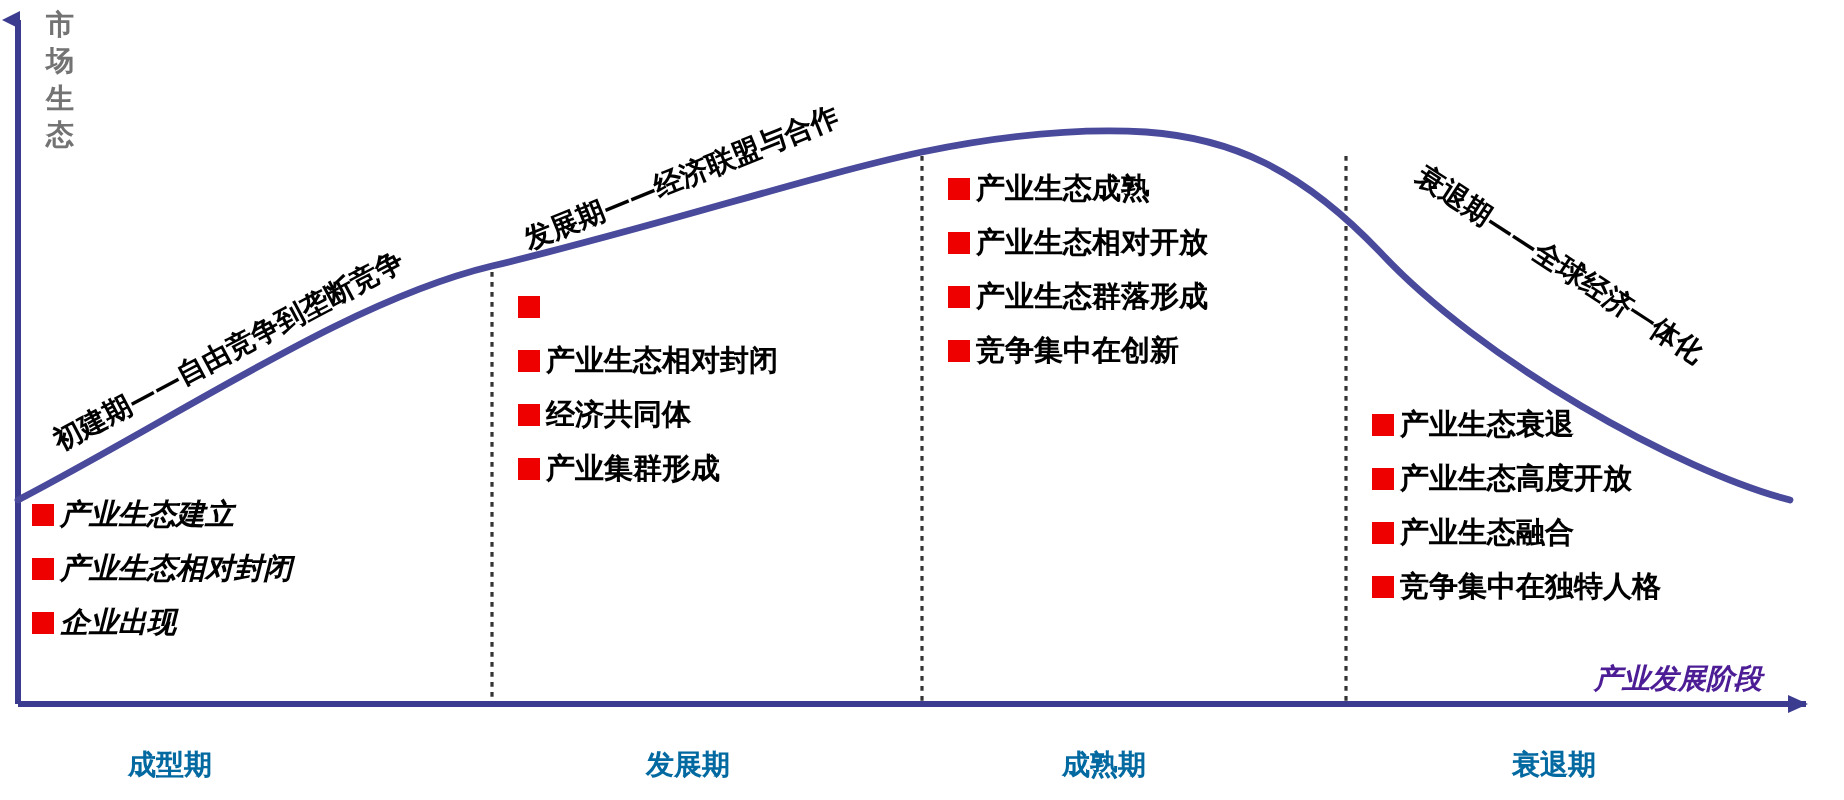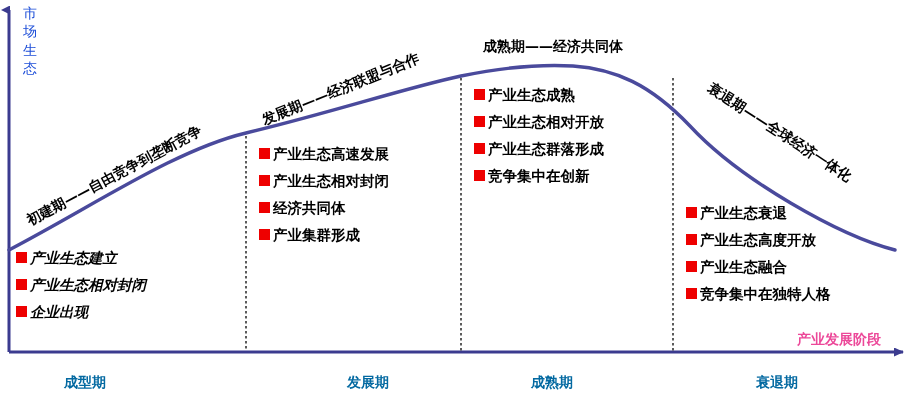--- a/index.html
+++ b/index.html
@@ -25,36 +25,37 @@
     height: 400px;
   }
 
   
   .axis-title-y {
     position: absolute;
     left: 20px;
     top: 4px;
     width: 20px;
     font-size: 14px;
-    font-weight: normal;
+    font-weight: bold;
     line-height: 1.32;
-    color: #1d4ed8;
+    color: #737373;
     letter-spacing: 0px;
     text-align: center;
     white-space: normal;
     word-break: break-all;
   }
   .axis-title-x {
     position: absolute;
     left: 797px;
     top: 331px;
     font-size: 14px;
     font-weight: bold;
-    color: #ec4899;
-    white-space: nowrap;
+    color: #4c1d95;
+    white-space: nowrap;
+    font-style: italic;
   }
 
   
   .stage-caption {
     position: absolute;
     font-size: 14px;
     font-weight: bold;
     color: #000000;
     white-space: nowrap;
     transform-origin: 0 50%;
@@ -137,42 +138,40 @@
              C615,69 650,84 690,126
              C740,180 840,236 895,250" fill="none" stroke="#4a4a9c" stroke-width="3.4" stroke-linecap="round"></path>
   </svg>
 
   <div class="axis-title-y">市场生态</div>
 
   <div class="axis-title-x">产业发展阶段</div>
 
   <div class="stage-caption cap-1">初建期——自由竞争到垄断竞争</div>
   <div class="stage-caption cap-2">发展期——经济联盟与合作</div>
-  <div class="stage-caption cap-3">成熟期——经济共同体</div>
   <div class="stage-caption cap-4">衰退期——全球经济一体化</div>
 
   <div class="bullets blk-1">
     <div class="bullet-row">
       <span class="bullet-marker"></span>
       <span class="bullet-text">产业生态建立</span>
     </div>
     <div class="bullet-row">
       <span class="bullet-marker"></span>
       <span class="bullet-text">产业生态相对封闭</span>
     </div>
     <div class="bullet-row">
       <span class="bullet-marker"></span>
       <span class="bullet-text">企业出现</span>
     </div>
   </div>
 
   <div class="bullets blk-2">
     <div class="bullet-row">
       <span class="bullet-marker"></span>
-      <span class="bullet-text">产业生态高速发展</span>
     </div>
     <div class="bullet-row">
       <span class="bullet-marker"></span>
       <span class="bullet-text">产业生态相对封闭</span>
     </div>
     <div class="bullet-row">
       <span class="bullet-marker"></span>
       <span class="bullet-text">经济共同体</span>
     </div>
     <div class="bullet-row">
@@ -213,17 +212,17 @@
       <span class="bullet-marker"></span>
       <span class="bullet-text">产业生态群落形成</span>
     </div>
     <div class="bullet-row">
       <span class="bullet-marker"></span>
       <span class="bullet-text">竞争集中在创新</span>
     </div>
   </div>
 
   <div class="stage-name" style="left:85px;">成型期</div>
-  <div class="stage-name" style="left:368px;">发展期</div>
+  <div class="stage-name" style="left:344px;">发展期</div>
   <div class="stage-name" style="left:552px;">成熟期</div>
   <div class="stage-name" style="left:777px;font-family:Liberation Mono, monospace;">衰退期</div>
 
 </div>
 
 </body></html>

